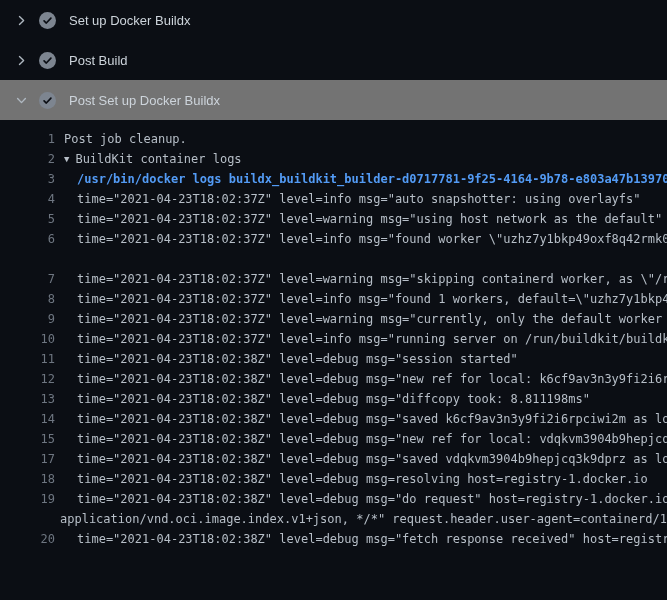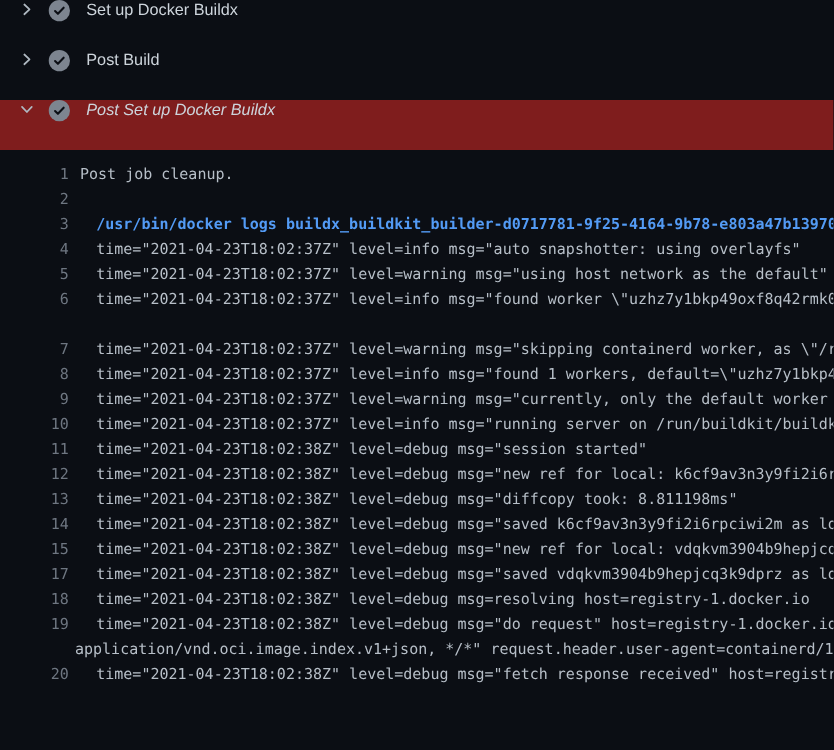--- a/index.html
+++ b/index.html
@@ -1,22 +1,22 @@
 <!DOCTYPE html>
 <html><head>
 <meta charset="utf-8">
 <style>
   html,body{margin:0;padding:0;background:#0b0e14;}
   .app{position:relative;width:667px;height:600px;overflow:hidden;background:#0b0e14;
        font-family:"Liberation Sans",sans-serif;}
   
   .sections{width:100%;}
-  .section{height:40px;display:flex;padding-left:14px;
+  .section{height:40px;display:flex;align-items:center;padding-left:14px;
            color:#cdd4db;font-size:13px;cursor:pointer;box-sizing:border-box;}
-  .section.expanded{background:#7f1d1d;font-style:italic;}
+  .section.expanded{background:#737373;}
   .chev{width:14px;height:14px;color:#afb8c1;display:flex;align-items:center;
         justify-content:center;margin-right:11px;flex-shrink:0;}
   .check{width:17px;height:17px;border-radius:50%;background:#7d8590;display:flex;
          align-items:center;justify-content:center;margin-right:13px;flex-shrink:0;}
   .sec-label{white-space:nowrap;}
   
   .log{padding-top:9px;font-family:"DejaVu Sans Mono","Liberation Mono",monospace;
        font-size:12px;color:#b7bfc8;}
   .line{height:20px;line-height:20px;display:flex;white-space:pre;overflow:hidden;}
   .num{width:55px;text-align:right;color:#6e7681;flex-shrink:0;cursor:pointer;}
@@ -68,21 +68,21 @@
         <span class="check">
           <svg viewBox="0 0 16 16" width="11" height="11">
             <path d="M3 8.5 L6.3 11.7 L13 4.6" fill="none" stroke="#0b0e14" stroke-width="2.4" stroke-linecap="round" stroke-linejoin="round"></path>
           </svg>
         </span>
         <span class="sec-label">Post Set up Docker Buildx</span>
       </div>
     </div>
   <div class="log" id="log-lines">
       <div class="line base"><span class="num">1</span><span class="txt">Post job cleanup.</span></div>
-      <div class="line base"><span class="num">2</span></div>
+      <div class="line base"><span class="num">2</span><span class="txt"><span class="tri">▼</span>BuildKit container logs</span></div>
       <div class="line group cmd"><span class="num">3</span><span class="txt">/usr/bin/docker logs buildx_buildkit_builder-d0717781-9f25-4164-9b78-e803a47b13970</span></div>
       <div class="line group"><span class="num">4</span><span class="txt">time="2021-04-23T18:02:37Z" level=info msg="auto snapshotter: using overlayfs"</span></div>
       <div class="line group"><span class="num">5</span><span class="txt">time="2021-04-23T18:02:37Z" level=warning msg="using host network as the default"</span></div>
       <div class="line group"><span class="num">6</span><span class="txt">time="2021-04-23T18:02:37Z" level=info msg="found worker \"uzhz7y1bkp49oxf8q42rmk0xj</span></div>
       <div class="line cont"><span class="num"></span></div>
       <div class="line group"><span class="num">7</span><span class="txt">time="2021-04-23T18:02:37Z" level=warning msg="skipping containerd worker, as \"/run</span></div>
       <div class="line group"><span class="num">8</span><span class="txt">time="2021-04-23T18:02:37Z" level=info msg="found 1 workers, default=\"uzhz7y1bkp49o</span></div>
       <div class="line group"><span class="num">9</span><span class="txt">time="2021-04-23T18:02:37Z" level=warning msg="currently, only the default worker ca</span></div>
       <div class="line group"><span class="num">10</span><span class="txt">time="2021-04-23T18:02:37Z" level=info msg="running server on /run/buildkit/buildkit</span></div>
       <div class="line group"><span class="num">11</span><span class="txt">time="2021-04-23T18:02:38Z" level=debug msg="session started"</span></div>

